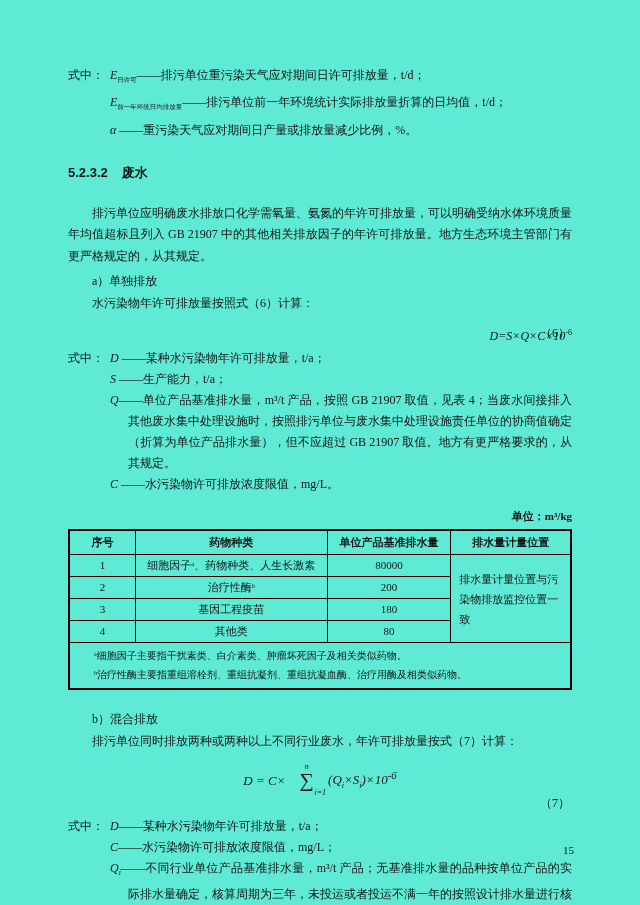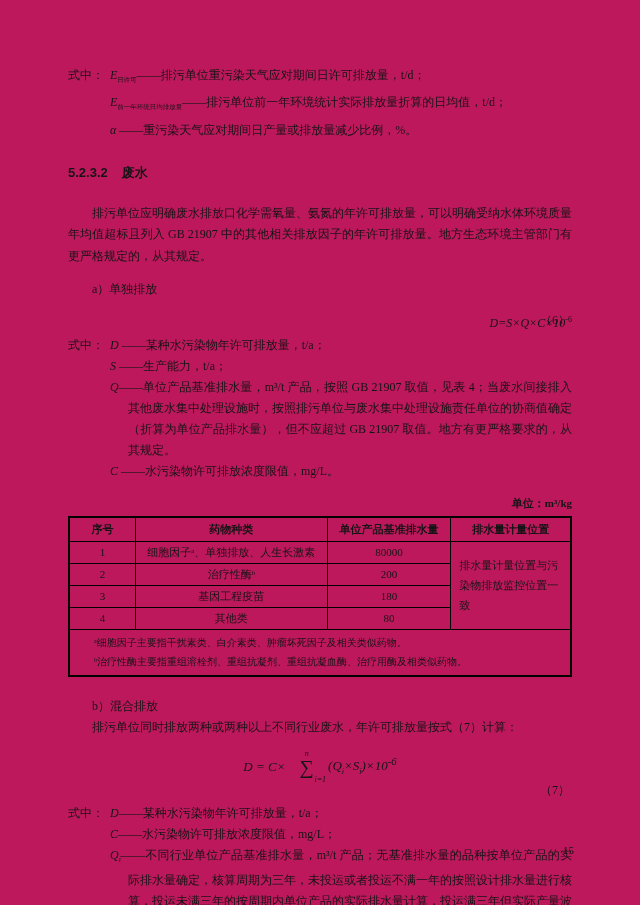--- a/index.html
+++ b/index.html
@@ -1,19 +1,19 @@
 <!DOCTYPE html>
 <html><head>
 <meta charset="utf-8">
 <style>
   html,body{margin:0;padding:0;background:#ffffff;}
   .page{
     position:relative;
     width:640px;height:905px;
-    background:#be185d;
+    background:#5eead4;
     overflow:hidden;
     font-family:"Liberation Serif", serif;
     color:#141414;
     font-size:12px;
     line-height:21px;
     box-sizing:border-box;
     padding:64px 68px 0 68px;
   }
   .content{width:504px;}
   
@@ -39,21 +39,21 @@
     font-family:"Liberation Sans", sans-serif;
     font-weight:bold;
     font-size:13px;
     line-height:22px;
   }
   .heading .ht{margin-left:14px;}
   
   .para{margin:0;text-align:justify;line-height:21.5px;}
   .indent{text-indent:24px;}
   .mt6{margin-top:19px;}
-  .mt2{margin-top:12px;}
+  .mt2{margin-top:4px;}
   
   .formula{
     position:relative;
     margin:7px 0 3px 0;
     height:24px;
     text-align:right;
     line-height:24px;
   }
   .f-body{font-style:italic;}
   .formula sup{font-size:8px;font-style:normal;}
@@ -155,20 +155,21 @@
       </div>
     </div>
 
     <div class="heading">
       <span>5.2.3.2</span><span class="ht">废水</span>
     </div>
 
     <p class="para indent mt6">排污单位应明确废水排放口化学需氧量、氨氮的年许可排放量，可以明确受纳水体环境质量年均值超标且列入 GB 21907 中的其他相关排放因子的年许可排放量。地方生态环境主管部门有更严格规定的，从其规定。</p>
 
     <p class="para indent mt2">a）单独排放</p>
+    <p class="para indent">水污染物年许可排放量按照式（6）计算：</p>
 
     <div class="formula">
       <span class="f-body"><span>D=S×Q×C×10</span><sup>-6</sup></span>
       <span class="f-label">（6）</span>
     </div>
 
     <div class="def-block">
       <div class="def-row">
         <span class="def-prefix">式中：</span><i class="var">D</i><span> ——某种水污染物年许可排放量，t/a；</span>
       </div>
@@ -192,21 +193,21 @@
         <tr>
           <th class="col-no">序号</th>
           <th class="col-type">药物种类</th>
           <th class="col-val">单位产品基准排水量</th>
           <th class="col-pos">排水量计量位置</th>
         </tr>
       </thead>
       <tbody>
         <tr>
           <td>1</td>
-          <td>细胞因子ᵃ、单独排放、人生长激素</td>
+          <td>细胞因子ᵃ、药物种类、人生长激素</td>
           <td>80000</td>
           <td class="merged" rowspan="4">排水量计量位置与污染物排放监控位置一致</td>
         </tr>
         <tr>
           <td>2</td>
           <td>治疗性酶ᵇ</td>
           <td>200</td>
         </tr>
         <tr>
           <td>3</td>

